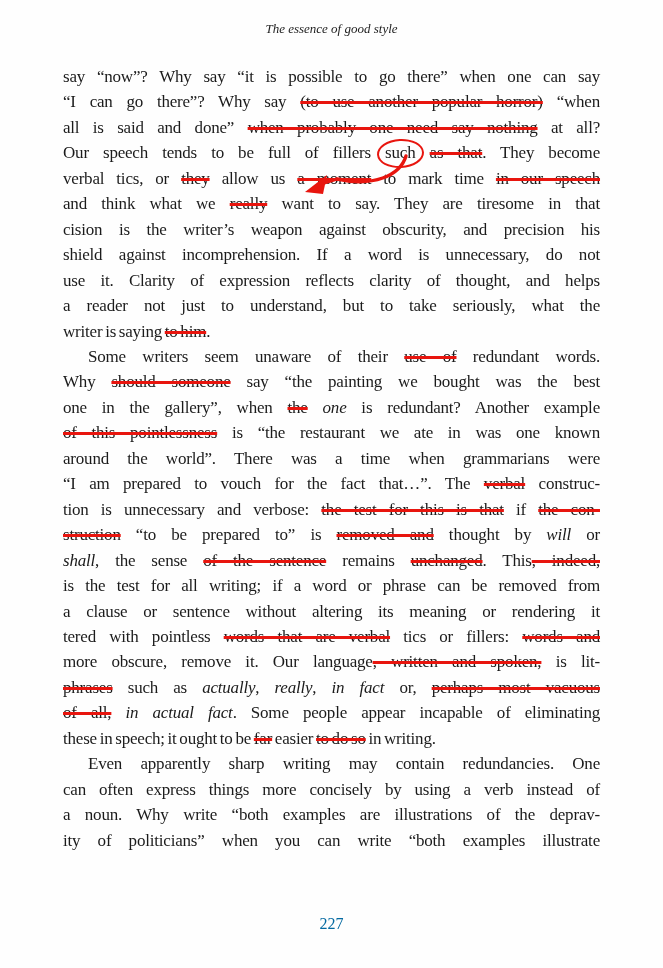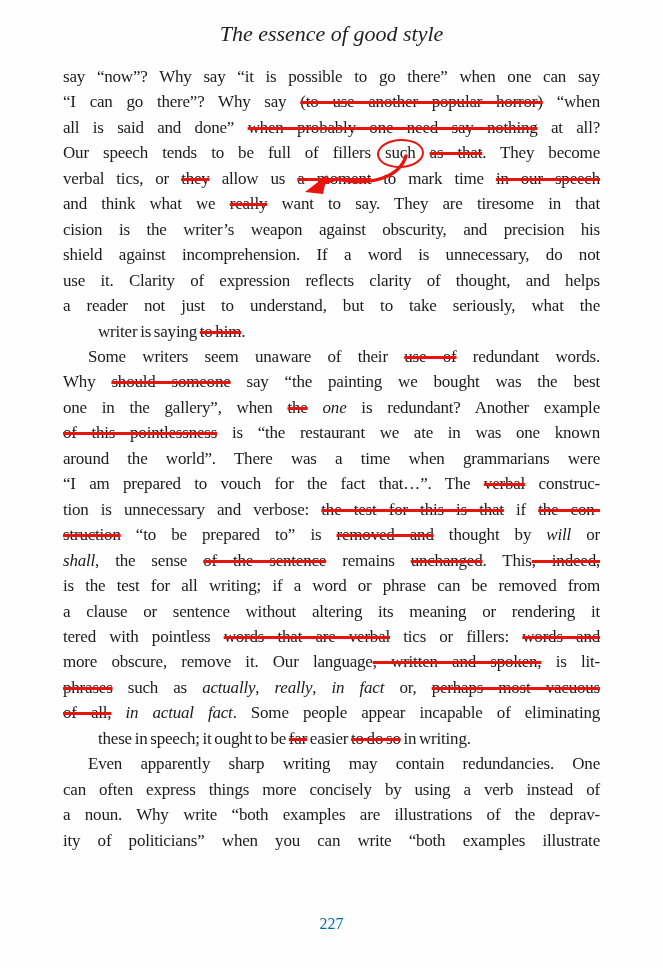--- a/index.html
+++ b/index.html
@@ -6,32 +6,32 @@
   body{
     width:663px;height:968px;
     background:#ffffff;
     font-family:"Liberation Serif","DejaVu Serif",serif;
     color:#1b1b1b;
     overflow:hidden;
   }
   .page{position:relative;width:663px;height:968px;background:#fefefe;}
   .header-title{
     position:absolute;top:21px;left:0;width:100%;
-    text-align:center;font-style:italic;font-size:22px;color:#222;
+    text-align:center;font-style:italic;font-size:13px;color:#222;
   }
   .body-text{
     position:absolute;top:64px;left:63px;width:537px;
   }
   .line{
     font-size:17px;line-height:25.45px;
     letter-spacing:-0.2px;word-spacing:-1.3px;
     text-align:justify;text-align-last:justify;
     white-space:normal;
   }
-  .line.para-end{text-align-last:left;margin-left:35px;}
+  .line.para-end{text-align-last:left;}
   .line.para-start{text-indent:25px;}
   .struck{
     text-decoration:line-through;
     text-decoration-color:var(--red);
     text-decoration-thickness:2.7px;
   }
   .it{font-style:italic;}
   .circled{position:relative;}
   .circled::before{
     content:"";position:absolute;left:-8px;right:-9px;top:-4px;bottom:-6px;

